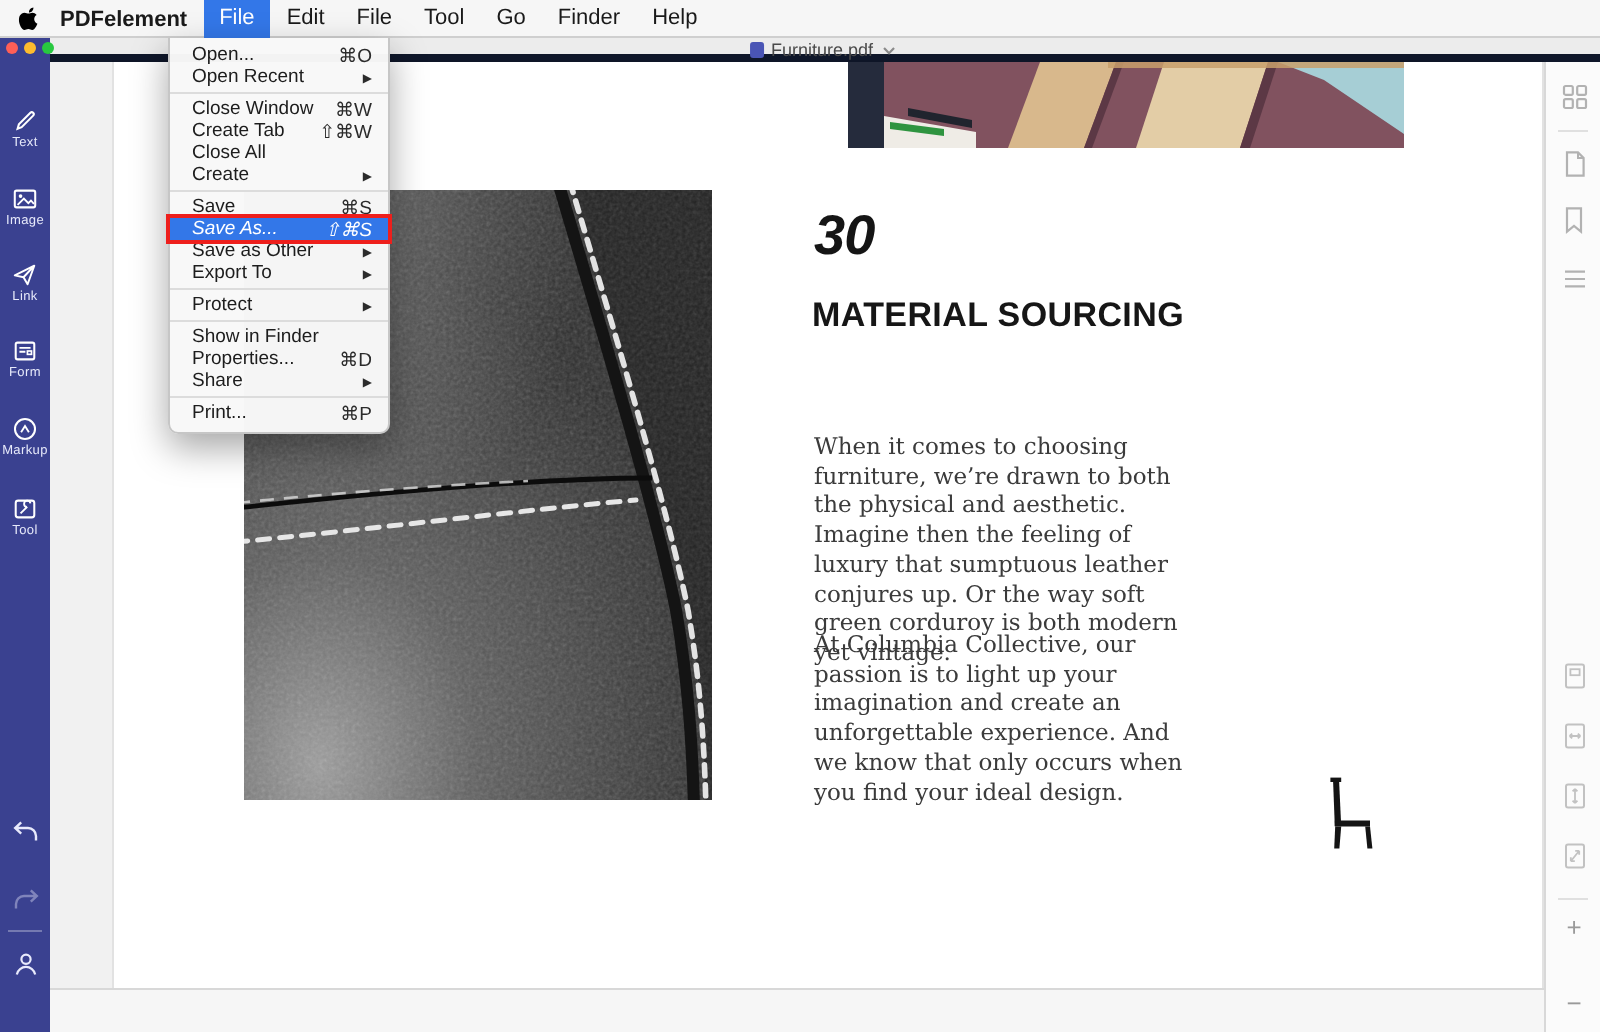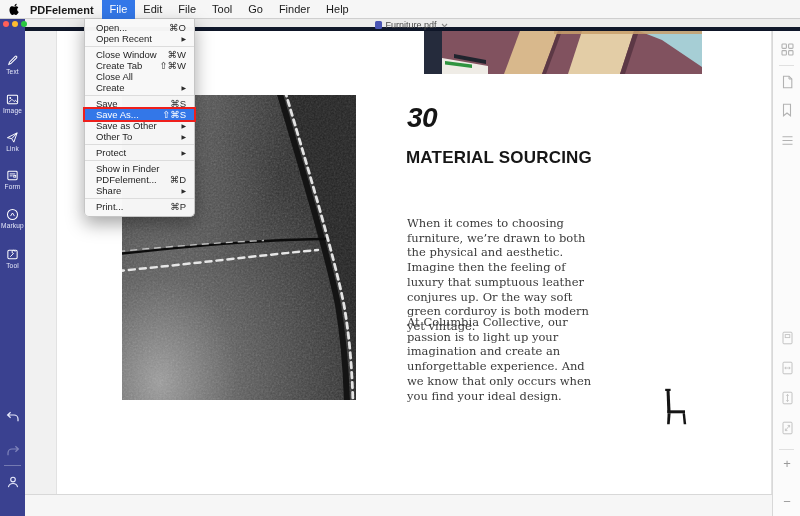--- a/index.html
+++ b/index.html
@@ -60,21 +60,21 @@
 
   
   .filemenu { position:absolute; left:84px; top:19px; width:111px; background:rgba(248,248,248,.98);
               border:1px solid #c6c6c6; border-top:none; border-radius:0 0 5px 5px;
               box-shadow:0 7px 18px rgba(0,0,0,.35); padding:3px 0 4px; z-index:50; }
   .fm-item { height:11px; display:flex; align-items:center; justify-content:space-between;
              padding:0 8px 0 11px; font-size:9.5px; color:#1d1d1d; }
   .fm-item .sc { color:#2b2b2b; }
   .fm-item .arr { font-size:6px; color:#2b2b2b; }
   .fm-sep { height:1px; background:#dcdcdc; margin:2px 0; }
-  .fm-item.hl { background:#3377e8; color:#fff; box-shadow:0 0 0 2px #ee1f1c; position:relative; z-index:2; }
+  .fm-item.hl { background:#3377e8; color:#fff; box-shadow:0 0 0 2px #ee1f1c; position:relative; z-index:2;font-style:italic; }
   .fm-item.hl .sc, .fm-item.hl .arr { color:#fff; }
 </style>
 </head>
 <body>
 
 <div class="screen">
 
   <div class="menubar">
     <span class="apple">
       <svg viewBox="0 0 170 170" width="11" height="12">
@@ -326,35 +326,35 @@
     </div>
     <div class="fm-item hl">
       <span>Save As...</span>
       <span class="sc">⇧⌘S</span>
     </div>
     <div class="fm-item">
       <span>Save as Other</span>
       <span class="arr">▶</span>
     </div>
     <div class="fm-item">
-      <span>Other To</span>
+      <span>Export To</span>
       <span class="arr">▶</span>
     </div>
     <div class="fm-sep"></div>
     <div class="fm-item">
       <span>Protect</span>
       <span class="arr">▶</span>
     </div>
     <div class="fm-sep"></div>
     <div class="fm-item">
       <span>Show in Finder</span>
       <span class="sc"></span>
     </div>
     <div class="fm-item">
-      <span>PDFelement...</span>
+      <span>Properties...</span>
       <span class="sc">⌘D</span>
     </div>
     <div class="fm-item">
       <span>Share</span>
       <span class="arr">▶</span>
     </div>
     <div class="fm-sep"></div>
     <div class="fm-item">
       <span>Print...</span>
       <span class="sc">⌘P</span>

